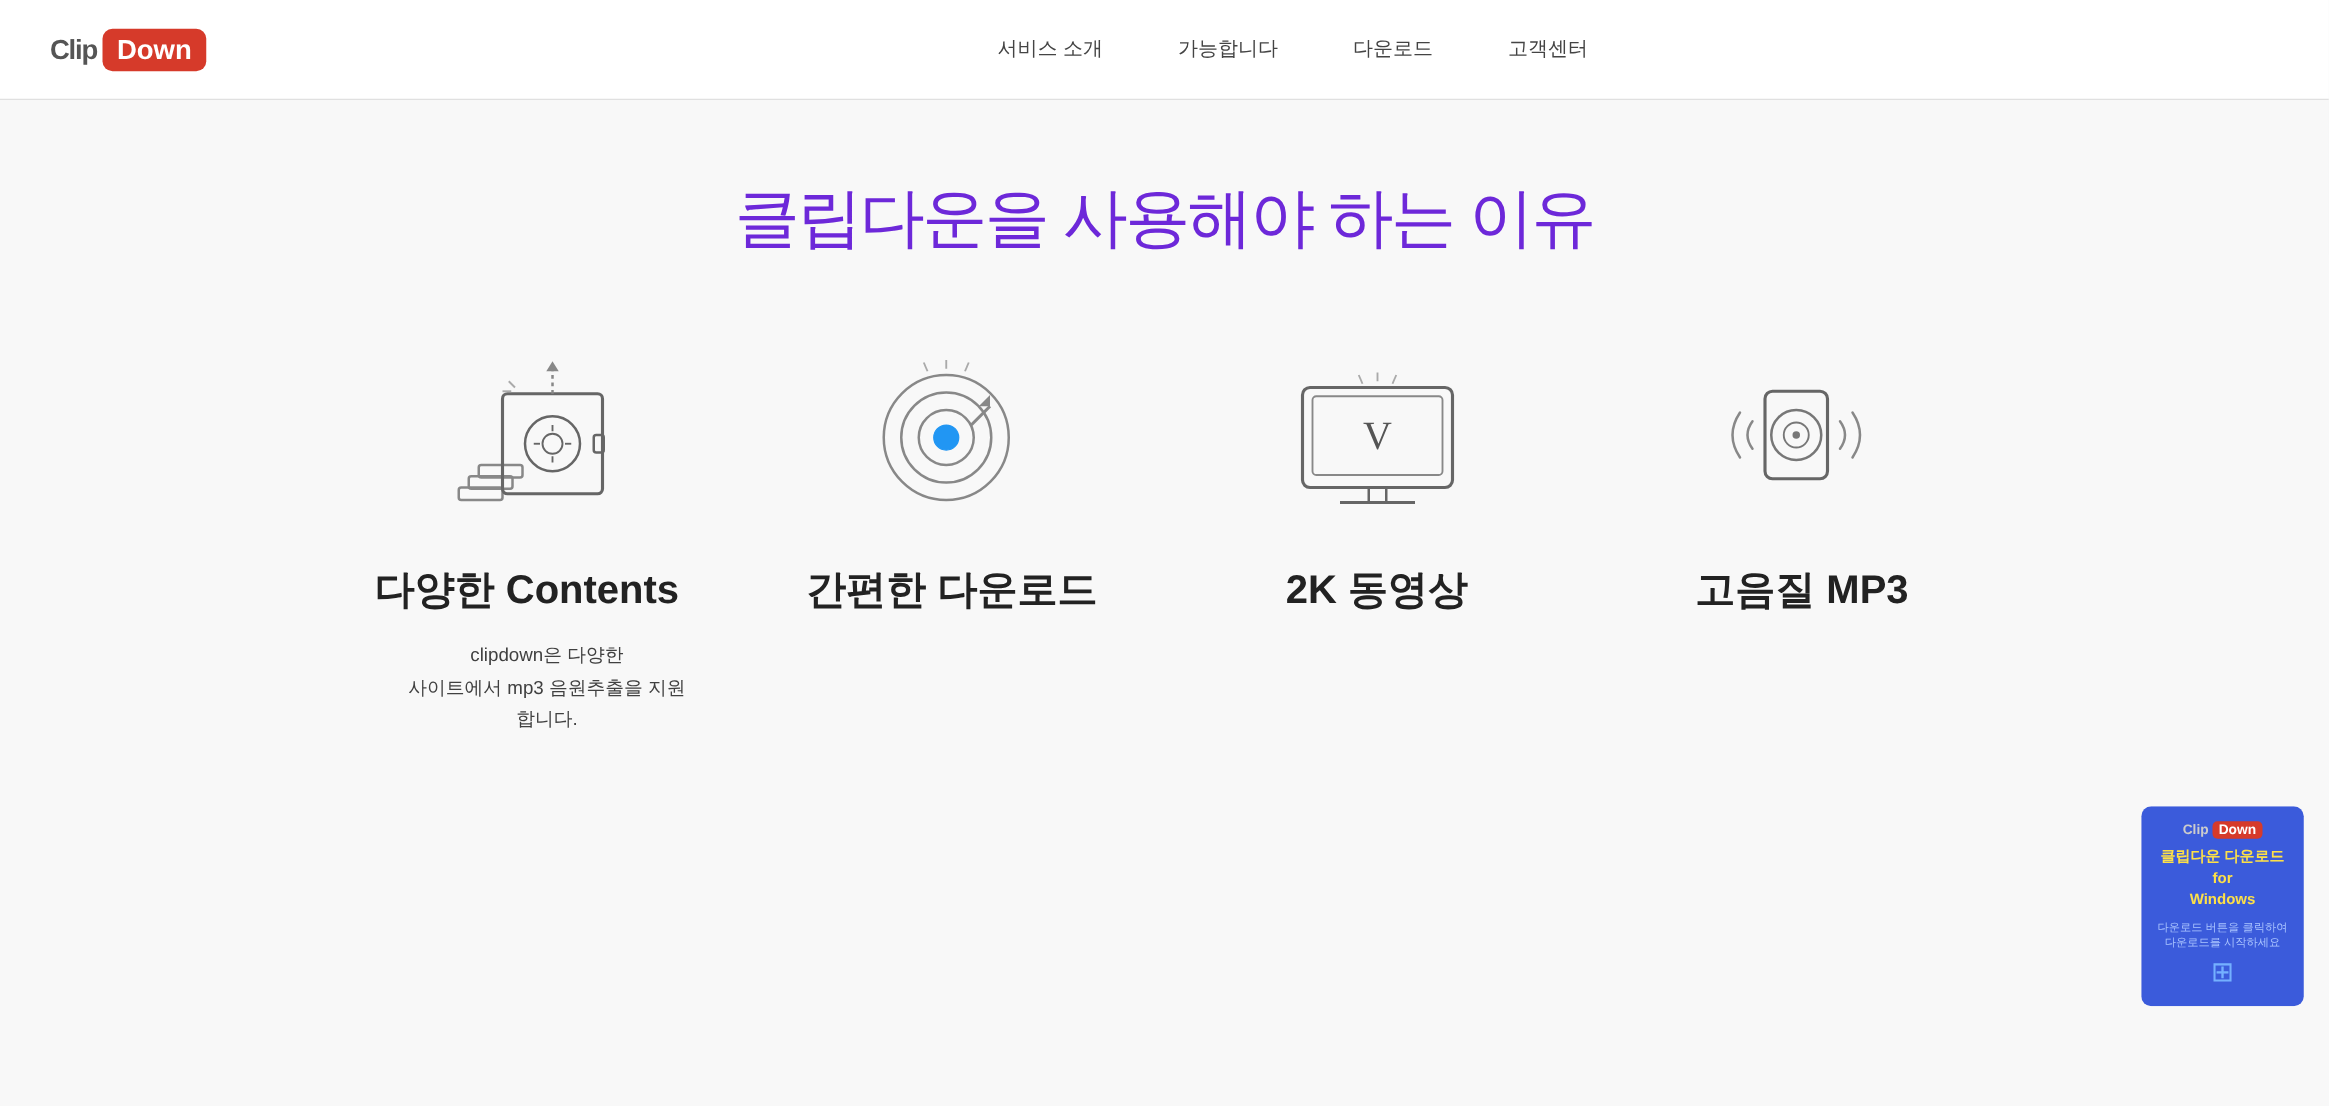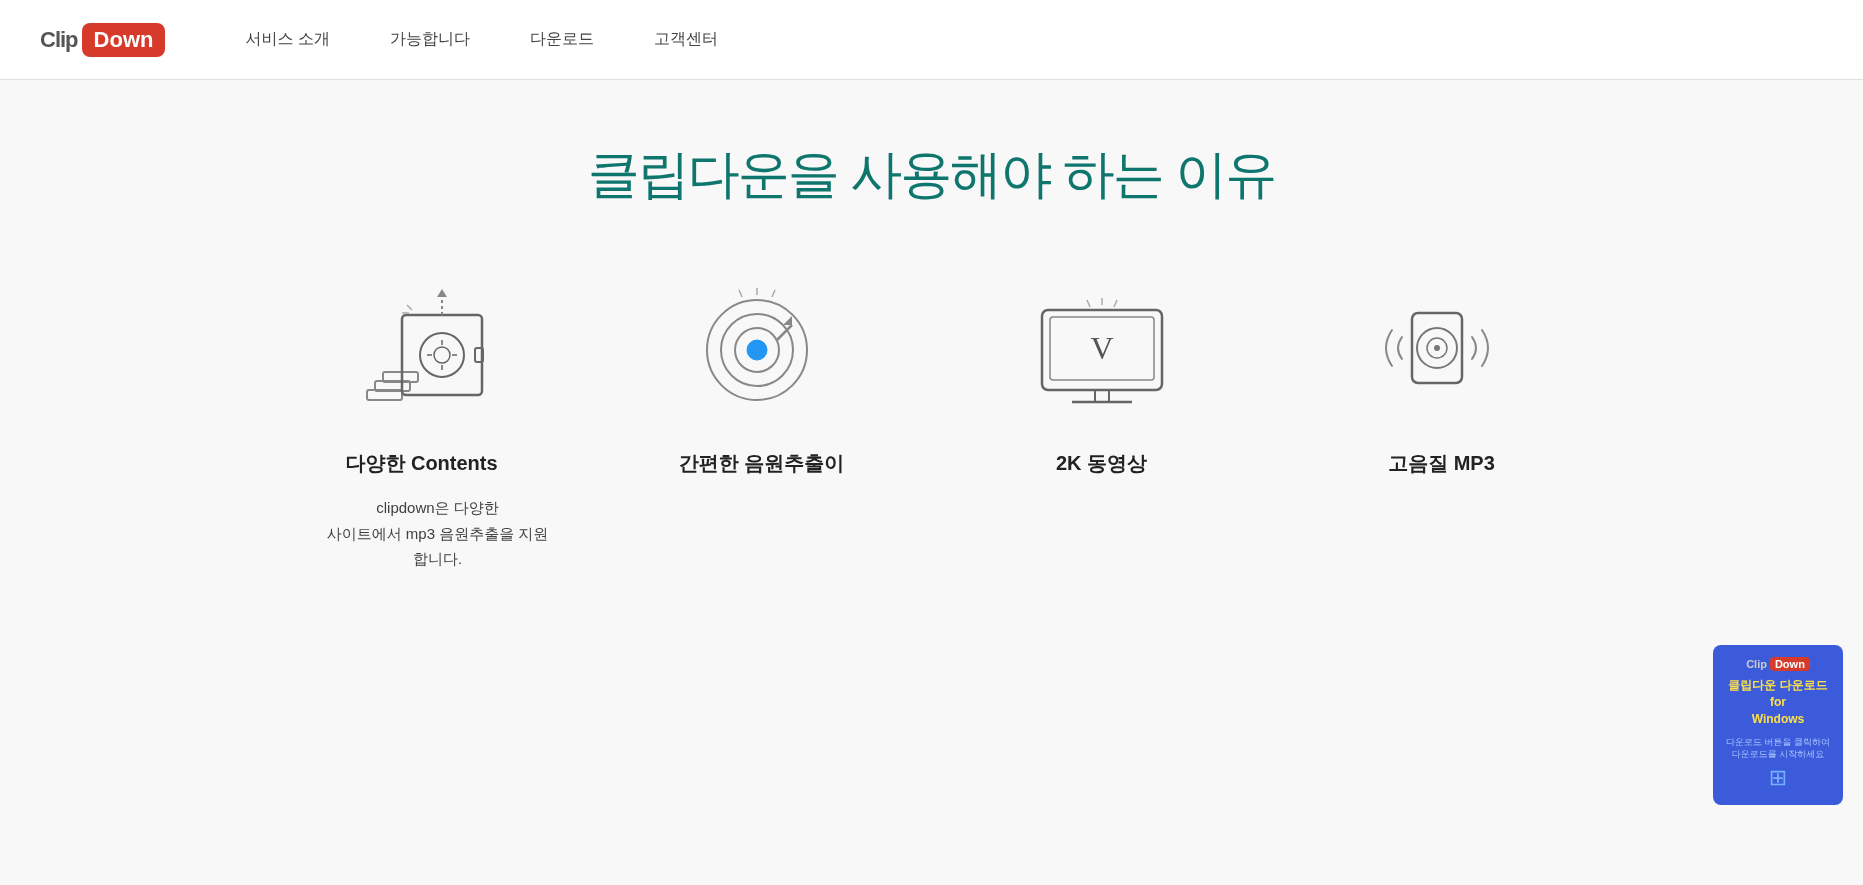--- a/index.html
+++ b/index.html
@@ -39,39 +39,40 @@
       font-size: 22px;
       font-weight: 700;
       padding: 4px 12px;
       border-radius: 8px;
       margin-left: 4px;
     }
     .nav {
       display: flex;
       gap: 60px;
       flex: 1;
+      justify-content: center;
     }
     .nav-item {
       font-size: 16px;
       color: #444;
       cursor: pointer;
       text-decoration: none;
     }
 
     
     .main-content {
       background: #f8f8f8;
       padding: 60px 40px 80px;
       min-height: calc(885px - 80px);
     }
     .page-title {
       text-align: center;
       font-size: 52px;
       font-weight: 300;
-      color: #0f766e;
+      color: #6d28d9;
       margin-bottom: 70px;
       letter-spacing: -2px;
     }
 
     
     .features-grid {
       display: flex;
       justify-content: center;
       gap: 0;
       max-width: 1400px;
@@ -88,21 +89,21 @@
     }
     .feature-icon {
       width: 160px;
       height: 140px;
       display: flex;
       align-items: center;
       justify-content: center;
       margin-bottom: 30px;
     }
     .feature-title {
-      font-size: 20px;
+      font-size: 32px;
       font-weight: 600;
       color: #222;
       margin-bottom: 18px;
     }
     .feature-desc {
       font-size: 15px;
       color: #404040;
       line-height: 1.7;
       margin-left: 32px;
     }
@@ -228,21 +229,21 @@
             <circle cx="70" cy="65" r="10" fill="#2196F3" stroke="#2196F3" stroke-width="1"></circle>
 
             <line x1="90" y1="55" x2="105" y2="40" stroke="#888" stroke-width="2.5"></line>
             <polygon points="105,40 96,40 105,31" fill="#888"></polygon>
 
             <line x1="70" y1="10" x2="70" y2="3" stroke="#aaa" stroke-width="1.5"></line>
             <line x1="55" y1="12" x2="52" y2="5" stroke="#aaa" stroke-width="1.5"></line>
             <line x1="85" y1="12" x2="88" y2="5" stroke="#aaa" stroke-width="1.5"></line>
           </svg>
         </div>
-        <h3 class="feature-title">간편한 음원추출이</h3>
+        <h3 class="feature-title">간편한 다운로드</h3>
       </div>
 
       <div class="feature-item">
         <div class="feature-icon">
           <svg width="160" height="130" viewBox="0 0 160 130">
 
             <rect x="20" y="25" width="120" height="80" rx="6" fill="none" stroke="#666" stroke-width="2.5"></rect>
 
             <rect x="28" y="32" width="104" height="63" rx="3" fill="none" stroke="#888" stroke-width="1.5"></rect>
 

